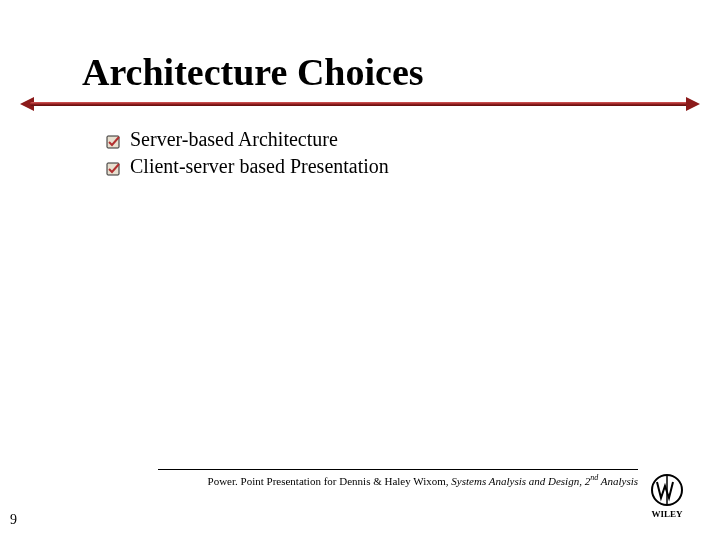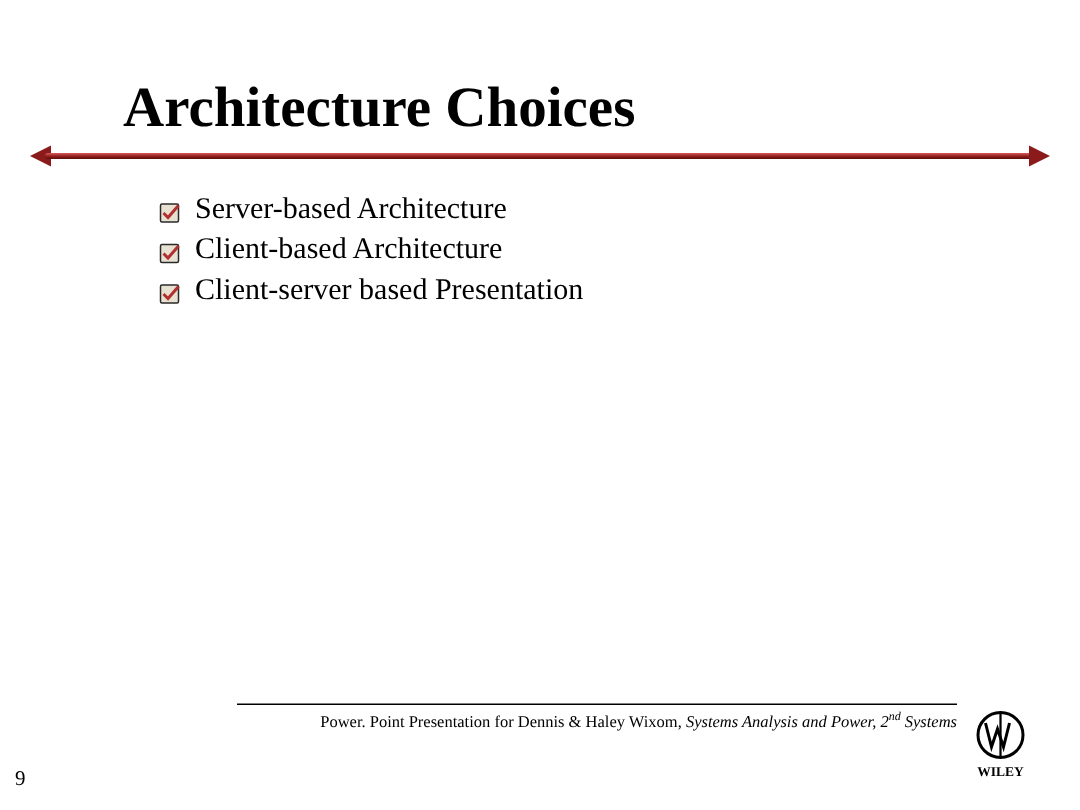--- a/index.html
+++ b/index.html
@@ -107,36 +107,29 @@
         <rect x="1" y="1" width="12" height="12" rx="1" fill="#e8e0d0" stroke="#2a2a2a" stroke-width="1"></rect>
         <path d="M3 7 L6 10 L13 2" fill="none" stroke="#b23030" stroke-width="2"></path>
       </svg>
       <span class="bullet-text">Server-based Architecture</span>
     </div>
     <div class="bullet-row">
       <svg class="bullet-icon" viewBox="0 0 14 14">
         <rect x="1" y="1" width="12" height="12" rx="1" fill="#e8e0d0" stroke="#2a2a2a" stroke-width="1"></rect>
         <path d="M3 7 L6 10 L13 2" fill="none" stroke="#b23030" stroke-width="2"></path>
       </svg>
-      <span class="bullet-text">Client-based Architecture</span>
-    </div>
-    <div class="bullet-row">
-      <svg class="bullet-icon" viewBox="0 0 14 14">
-        <rect x="1" y="1" width="12" height="12" rx="1" fill="#e8e0d0" stroke="#2a2a2a" stroke-width="1"></rect>
-        <path d="M3 7 L6 10 L13 2" fill="none" stroke="#b23030" stroke-width="2"></path>
-      </svg>
       <span class="bullet-text">Client-server based Presentation</span>
     </div>
   </div>
 
   <div class="footer-rule"></div>
 
   <div class="footer">
     <div>
-      <span>Power. Point Presentation for Dennis &amp; Haley Wixom, </span><span class="book-title">Systems Analysis and Power, </span><span class="book-title">2</span><span class="book-title sup">nd</span><span class="book-title"> Systems</span>
+      <span>Power. Point Presentation for Dennis &amp; Haley Wixom, </span><span class="book-title">Systems Analysis and Design, </span><span class="book-title">2</span><span class="book-title sup">nd</span><span class="book-title"> Analysis</span>
     </div>
   </div>
 
   <div class="page-num">9</div>
 
   <svg class="logo" viewBox="0 0 48 48">
     <circle cx="24" cy="18" r="15" fill="none" stroke="#000" stroke-width="2"></circle>
     <path d="M14 10 L18 26 L22 14 L26 26 L30 10" fill="none" stroke="#000" stroke-width="2"></path>
     <line x1="24" y1="4" x2="24" y2="32" stroke="#000" stroke-width="1.5"></line>
     <text x="24" y="45" text-anchor="middle" font-size="9" font-family="Times New Roman" font-weight="bold">WILEY</text>

